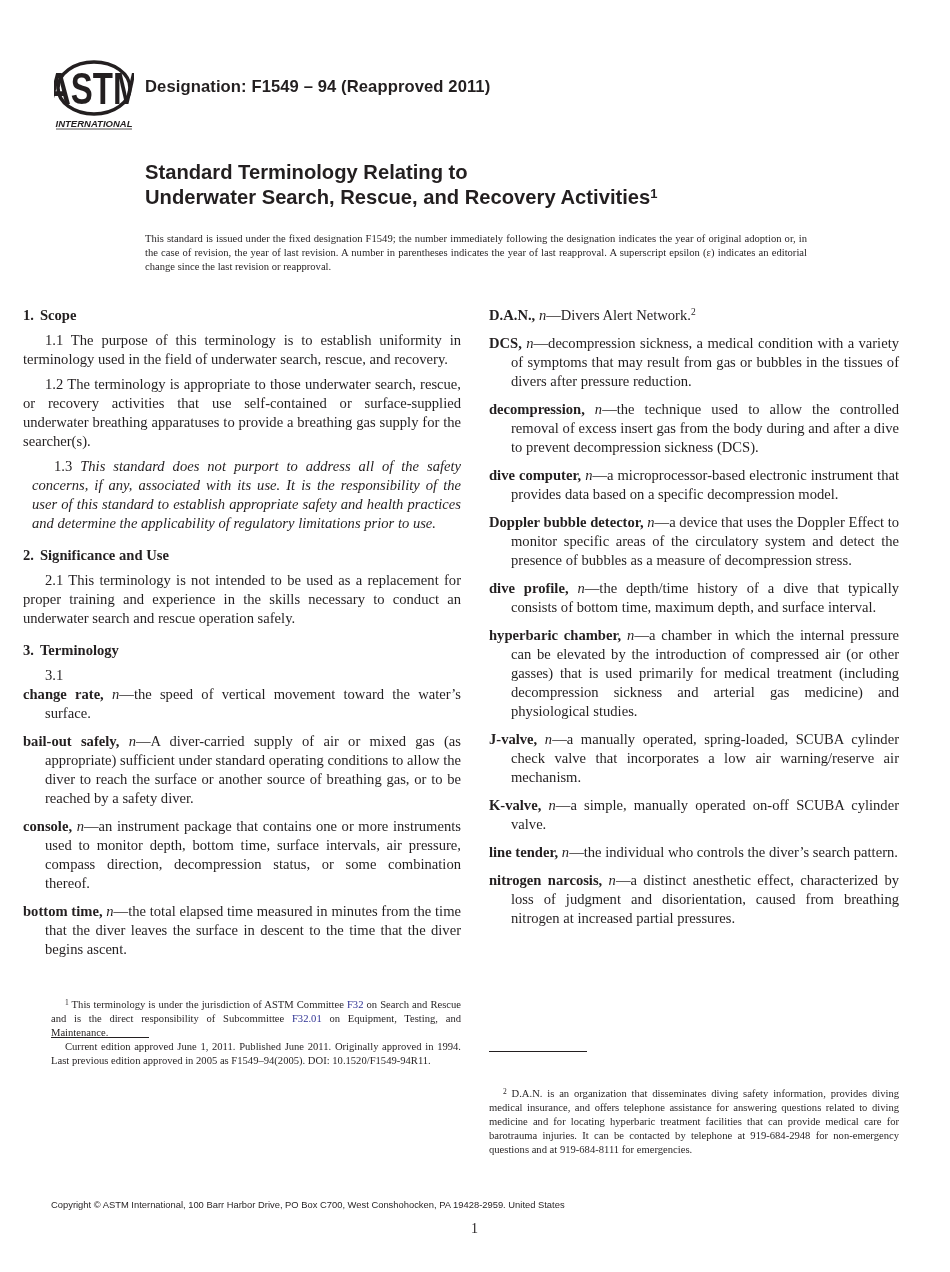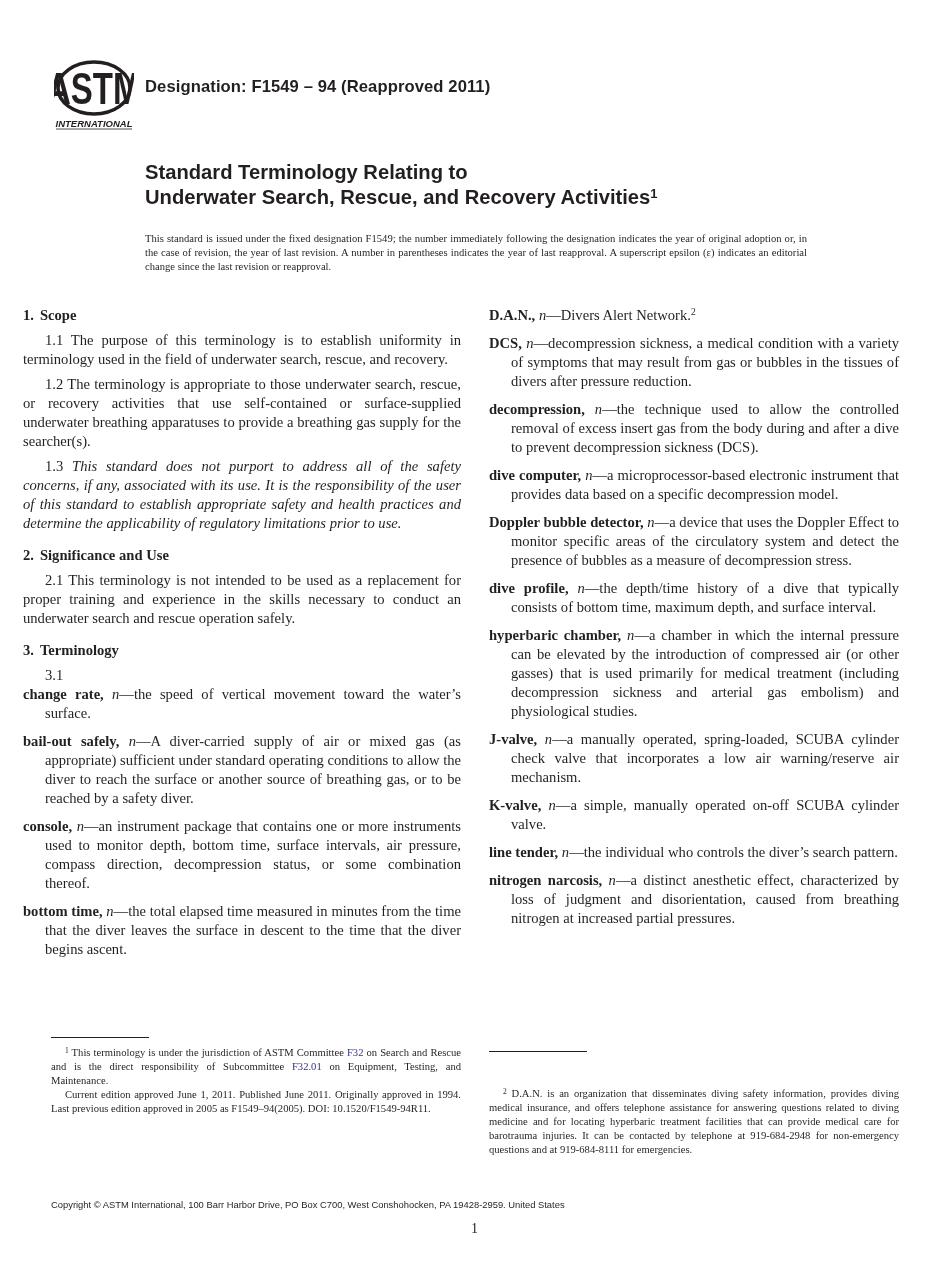--- a/index.html
+++ b/index.html
@@ -57,50 +57,50 @@
   <div>Standard Terminology Relating to</div>
   <div><span>Underwater Search, Rescue, and Recovery Activities</span><sup>1</sup></div>
 </div>
 
 <div class="notice">This standard is issued under the fixed designation F1549; the number immediately following the designation indicates the year of original adoption or, in the case of revision, the year of last revision. A number in parentheses indicates the year of last reapproval. A superscript epsilon (ε) indicates an editorial change since the last revision or reapproval.</div>
 
 <div class="col left">
   <h2><span class="num">1.</span><span>Scope</span></h2>
   <p class="para"><span>1.1</span> <span>The purpose of this terminology is to establish uniformity in terminology used in the field of underwater search, rescue, and recovery.</span></p>
   <p class="para"><span>1.2</span> <span>The terminology is appropriate to those underwater search, rescue, or recovery activities that use self-contained or surface-supplied underwater breathing apparatuses to provide a breathing gas supply for the searcher(s).</span></p>
-  <p class="para italic-body" style="margin-bottom:13px;"><span>1.3</span> <span class="rest">This standard does not purport to address all of the safety concerns, if any, associated with its use. It is the responsibility of the user of this standard to establish appropriate safety and health practices and determine the applicability of regulatory limitations prior to use.</span></p>
+  <p class="para italic-body" style="margin-bottom:13px;margin-left:9px;"><span>1.3</span> <span class="rest">This standard does not purport to address all of the safety concerns, if any, associated with its use. It is the responsibility of the user of this standard to establish appropriate safety and health practices and determine the applicability of regulatory limitations prior to use.</span></p>
 
   <h2><span class="num">2.</span><span>Significance and Use</span></h2>
   <p class="para" style="margin-bottom:13px;"><span>2.1</span> <span>This terminology is not intended to be used as a replacement for proper training and experience in the skills necessary to conduct an underwater search and rescue operation safely.</span></p>
 
   <h2><span class="num">3.</span><span>Terminology</span></h2>
   <div class="sub">3.1</div>
 
   <div class="term"><span class="head">change rate,</span> <span class="pos">n</span><span>—the speed of vertical movement toward the water’s surface.</span></div>
   <div class="term"><span class="head">bail-out safely,</span> <span class="pos">n</span><span>—A diver-carried supply of air or mixed gas (as appropriate) sufficient under standard operating conditions to allow the diver to reach the surface or another source of breathing gas, or to be reached by a safety diver.</span></div>
   <div class="term"><span class="head">console,</span> <span class="pos">n</span><span>—an instrument package that contains one or more instruments used to monitor depth, bottom time, surface intervals, air pressure, compass direction, decompression status, or some combination thereof.</span></div>
   <div class="term"><span class="head">bottom time,</span> <span class="pos">n</span><span>—the total elapsed time measured in minutes from the time that the diver leaves the surface in descent to the time that the diver begins ascent.</span></div>
 </div>
 
 <div class="col right">
   <div class="term"><span class="head">D.A.N.,</span> <span class="pos">n</span><span>—Divers Alert Network.</span><sup>2</sup></div>
   <div class="term"><span class="head">DCS,</span> <span class="pos">n</span><span>—decompression sickness, a medical condition with a variety of symptoms that may result from gas or bubbles in the tissues of divers after pressure reduction.</span></div>
   <div class="term"><span class="head">decompression,</span> <span class="pos">n</span><span>—the technique used to allow the controlled removal of excess insert gas from the body during and after a dive to prevent decompression sickness (DCS).</span></div>
   <div class="term"><span class="head">dive computer,</span> <span class="pos">n</span><span>—a microprocessor-based electronic instrument that provides data based on a specific decompression model.</span></div>
   <div class="term"><span class="head">Doppler bubble detector,</span> <span class="pos">n</span><span>—a device that uses the Doppler Effect to monitor specific areas of the circulatory system and detect the presence of bubbles as a measure of decompression stress.</span></div>
   <div class="term"><span class="head">dive profile,</span> <span class="pos">n</span><span>—the depth/time history of a dive that typically consists of bottom time, maximum depth, and surface interval.</span></div>
-  <div class="term"><span class="head">hyperbaric chamber,</span> <span class="pos">n</span><span>—a chamber in which the internal pressure can be elevated by the introduction of compressed air (or other gasses) that is used primarily for medical treatment (including decompression sickness and arterial gas embolism) and physiological studies.</span></div>
+  <div class="term"><span class="head">hyperbaric chamber,</span> <span class="pos">n</span><span>—a chamber in which the internal pressure can be elevated by the introduction of compressed air (or other gasses) that is used primarily for medical treatment (including decompression sickness and arterial gas medicine) and physiological studies.</span></div>
   <div class="term"><span class="head">J-valve,</span> <span class="pos">n</span><span>—a manually operated, spring-loaded, SCUBA cylinder check valve that incorporates a low air warning/reserve air mechanism.</span></div>
   <div class="term"><span class="head">K-valve,</span> <span class="pos">n</span><span>—a simple, manually operated on-off SCUBA cylinder valve.</span></div>
   <div class="term"><span class="head">line tender,</span> <span class="pos">n</span><span>—the individual who controls the diver’s search pattern.</span></div>
   <div class="term"><span class="head">nitrogen narcosis,</span> <span class="pos">n</span><span>—a distinct anesthetic effect, characterized by loss of judgment and disorientation, caused from breathing nitrogen at increased partial pressures.</span></div>
 </div>
 
 <div class="fn-rule" style="left:51px; top:1037px;"></div>
-<div class="fn" style="left:51px; top:1046px; width:410px;">
+<div class="fn" style="left:51px; top:998px; width:410px;">
   <p><sup>1</sup><span> This terminology is under the jurisdiction of ASTM Committee </span><span class="link">F32</span><span> on Search and Rescue and is the direct responsibility of Subcommittee </span><span class="link">F32.01</span><span> on Equipment, Testing, and Maintenance.</span></p>
   <p>Current edition approved June 1, 2011. Published June 2011. Originally approved in 1994. Last previous edition approved in 2005 as F1549–94(2005). DOI: 10.1520/F1549-94R11.</p>
 </div>
 
 <div class="fn-rule" style="left:489px; top:1051px;"></div>
 <div class="fn" style="left:489px; top:1087px; width:410px;">
   <p><sup>2</sup><span> D.A.N. is an organization that disseminates diving safety information, provides diving medical insurance, and offers telephone assistance for answering questions related to diving medicine and for locating hyperbaric treatment facilities that can provide medical care for barotrauma injuries. It can be contacted by telephone at 919-684-2948 for non-emergency questions and at 919-684-8111 for emergencies.</span></p>
 </div>
 
 <div class="copyright">Copyright © ASTM International, 100 Barr Harbor Drive, PO Box C700, West Conshohocken, PA 19428-2959. United States</div>

